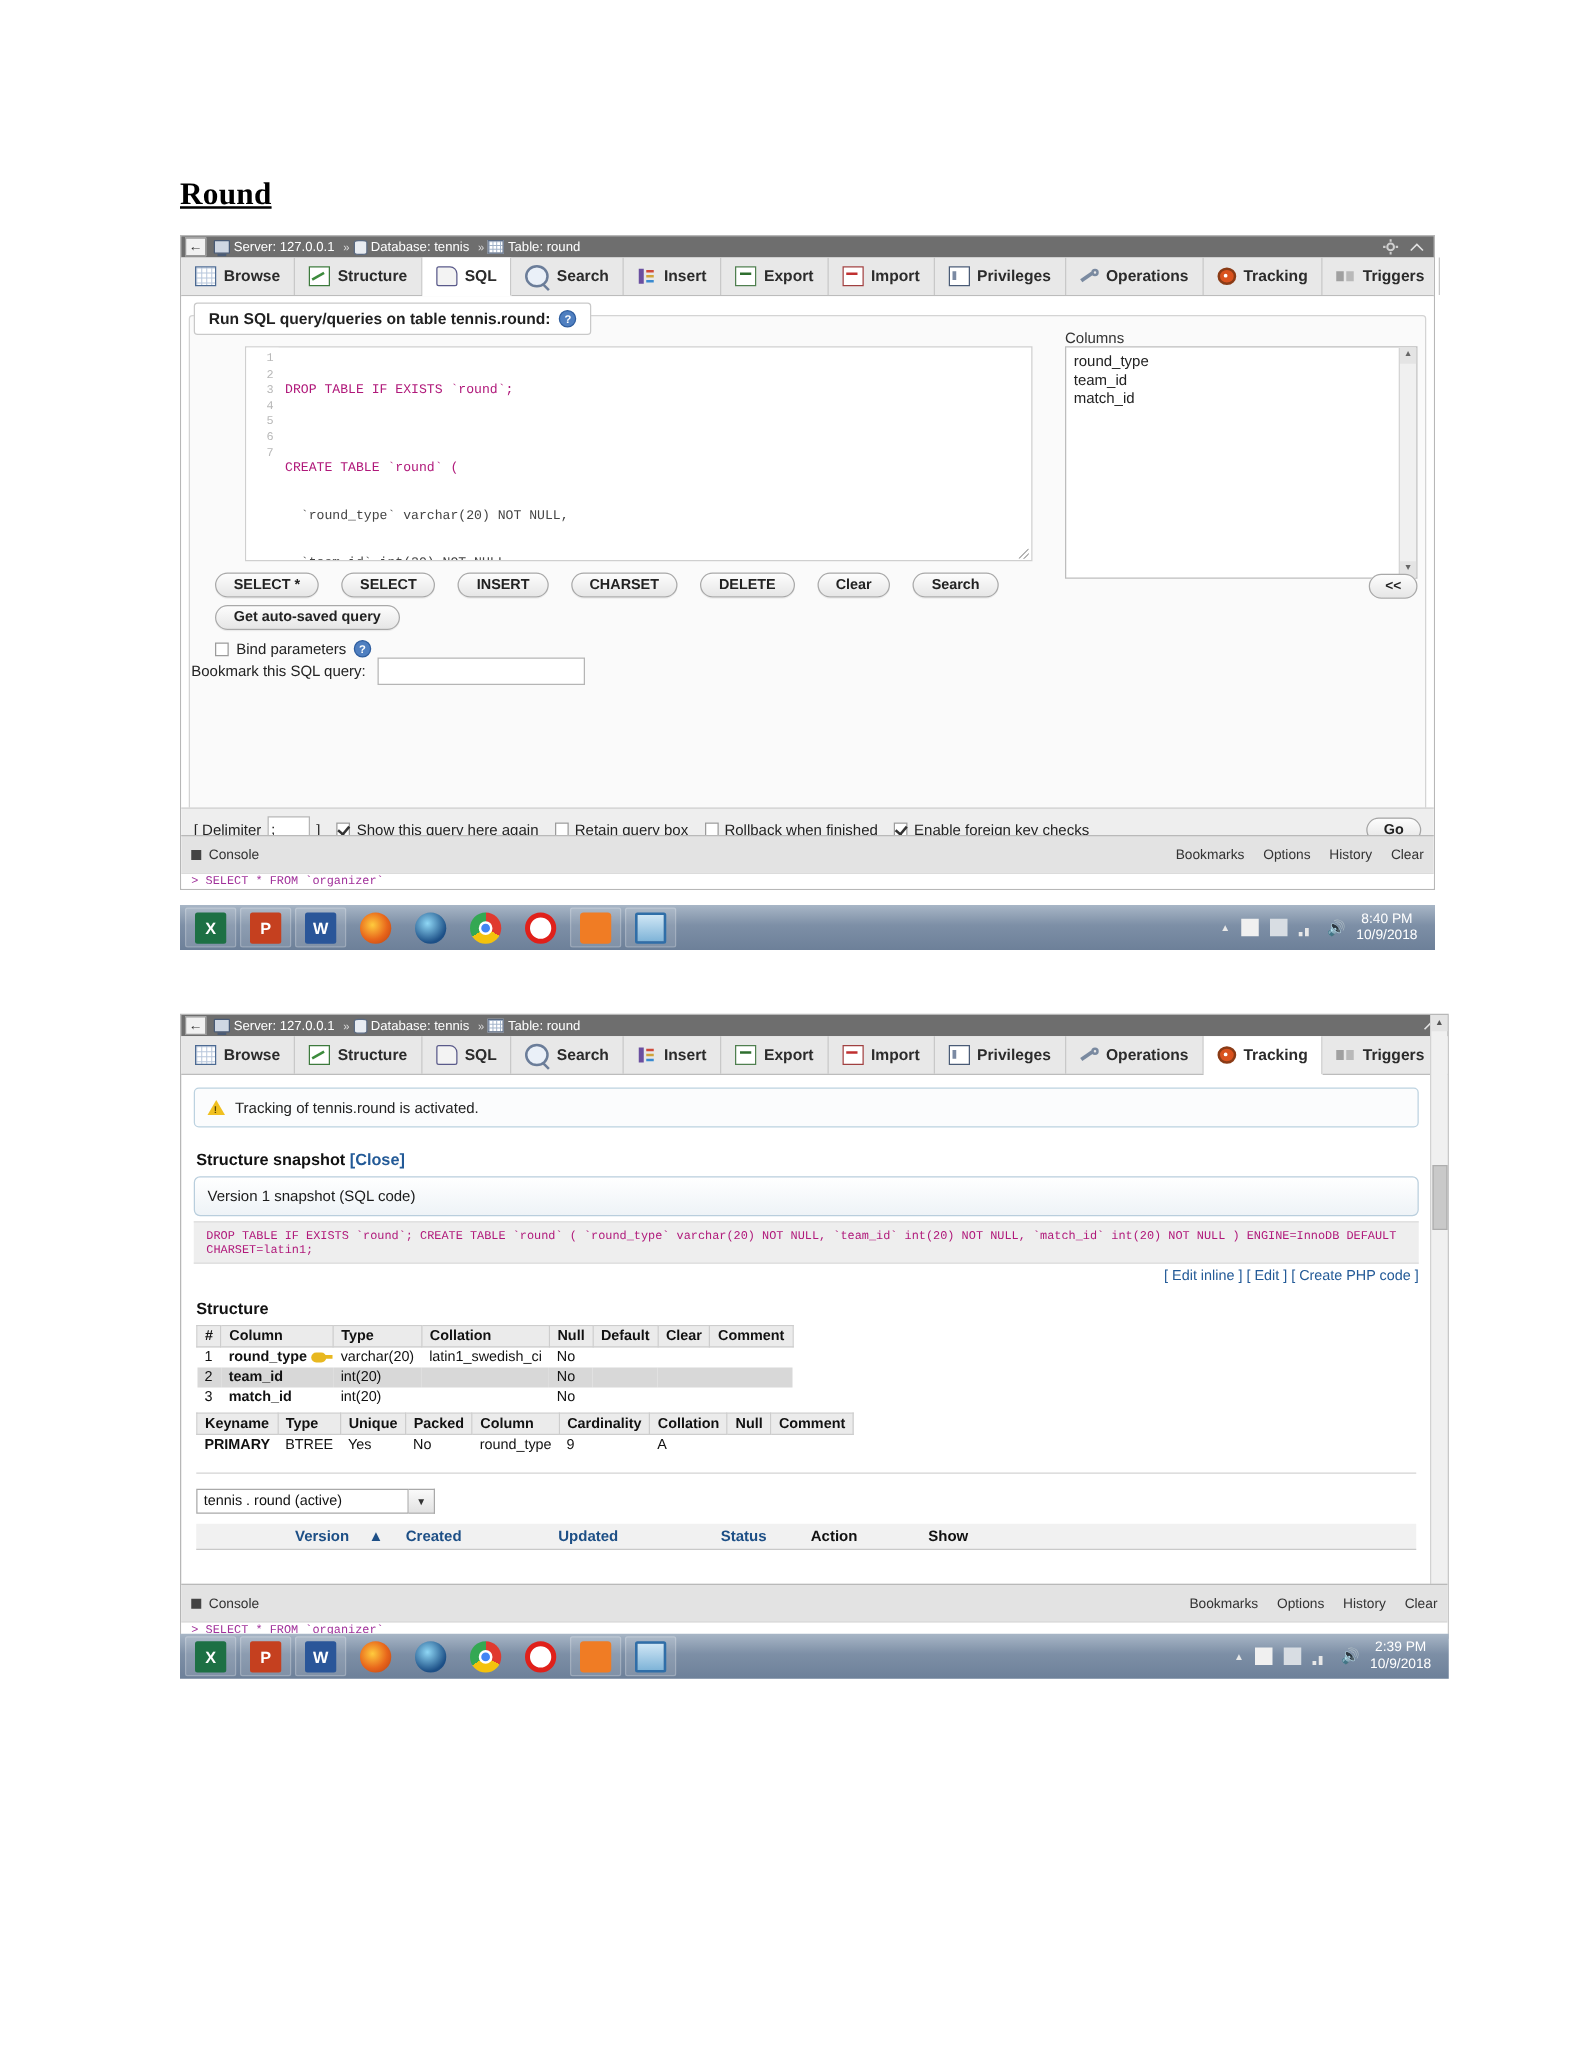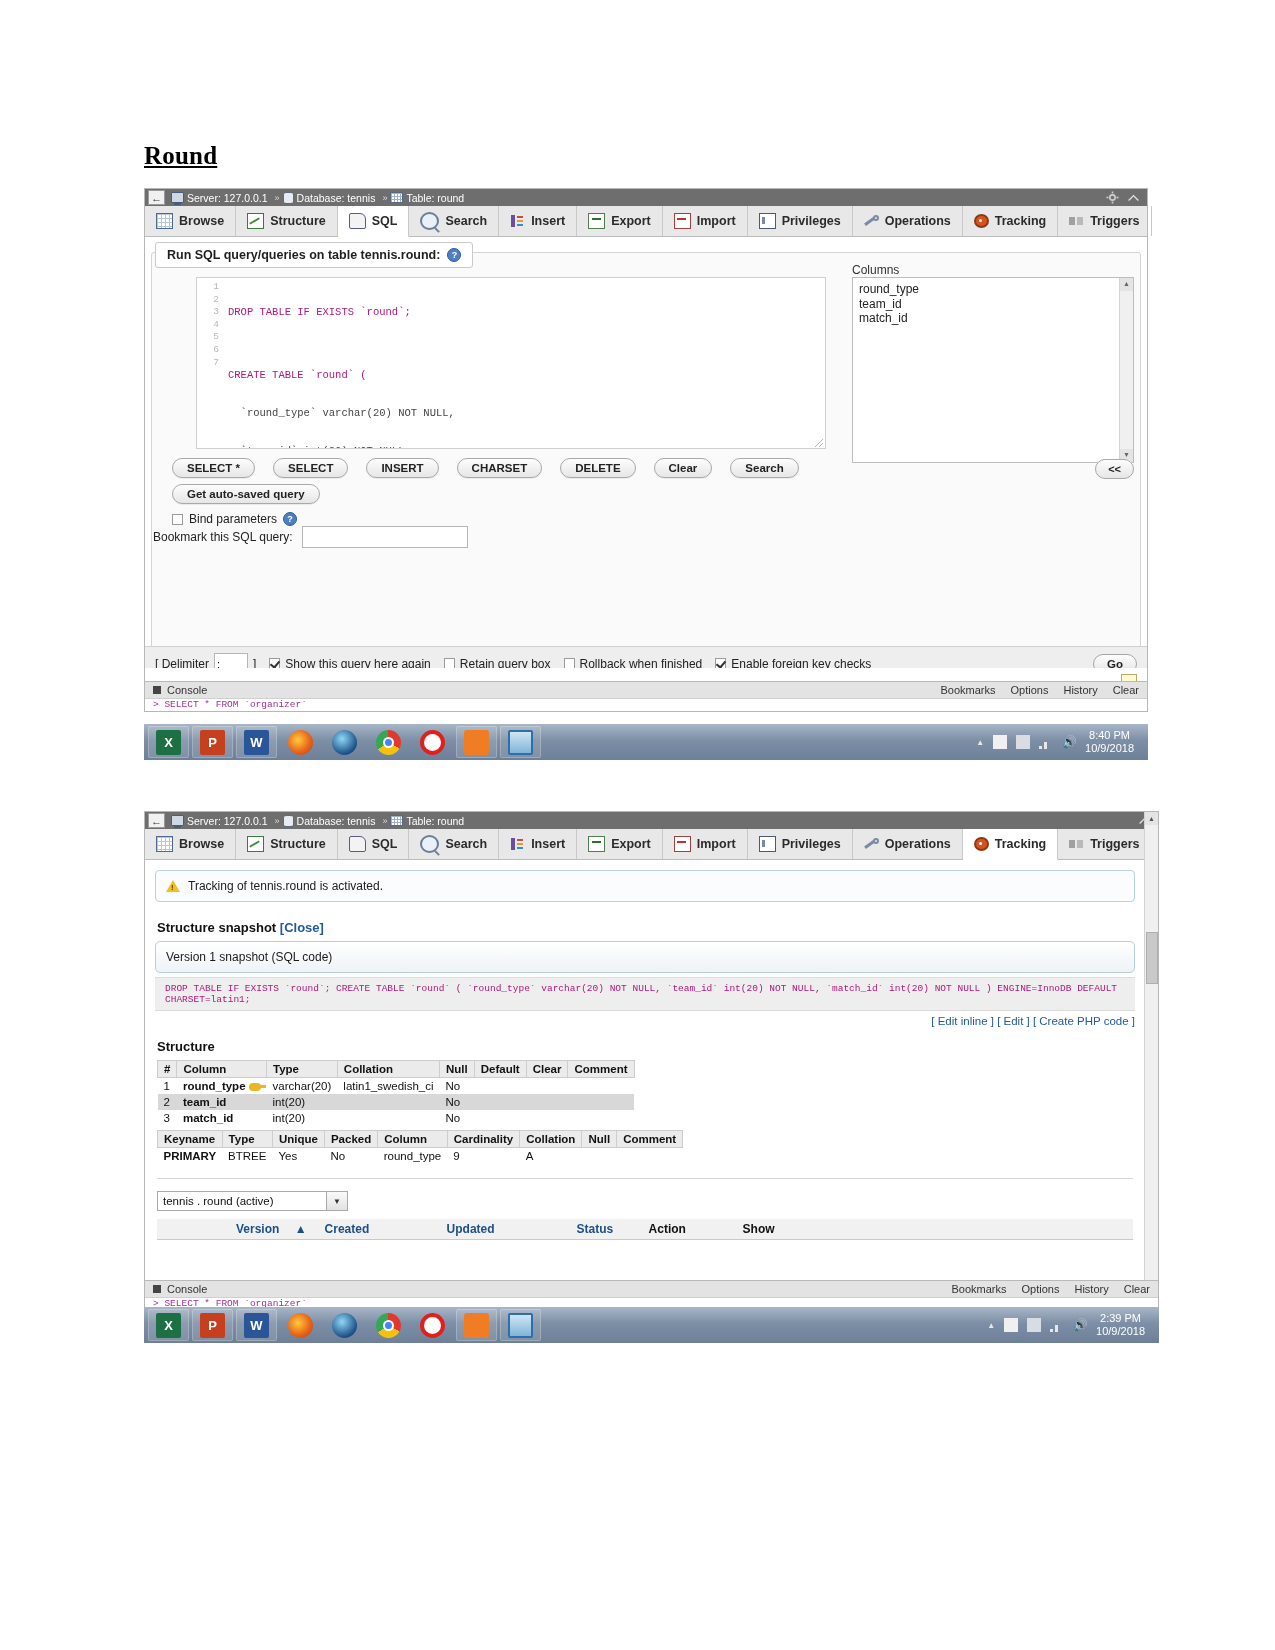--- a/index.html
+++ b/index.html
@@ -161,21 +161,21 @@
   .optbar .delim input{width:28px;height:17px;border:1px solid #b5b5b5;font-size:11px;}
   .opt{display:flex;align-items:center;gap:5px;white-space:nowrap;}
   .gobtn{margin-left:auto;background:linear-gradient(#fdfdfd,#e3e3e3);border:1px solid #a5a5a5;
     border-radius:12px;padding:3px 13px;font-size:11.5px;font-weight:bold;color:#222;}
 
   .lowerpane{position:absolute;left:0;right:0;background:#fff;}
   .notepad-ico{position:absolute;right:10px;width:14px;height:13px;background:#fffad1;border:1px solid #b9a96a;}
 
   
   .console{
-    position:absolute;left:0;right:0;height:17px;background:#e3e3e3;border-top:1px solid #b9b9b9;
+    position:absolute;left:0;right:0;height:30px;background:#e3e3e3;border-top:1px solid #b9b9b9;
     display:flex;align-items:center;font-size:11px;color:#333;padding:0 8px;box-sizing:border-box;gap:6px;
   }
   .console .sq{width:8px;height:8px;background:#444;}
   .console .right{margin-left:auto;display:flex;gap:15px;}
   .consoleline{
     position:absolute;left:0;right:0;height:13px;background:#fff;border-top:1px solid #cfcfcf;
     font-family:"Liberation Mono",monospace;font-size:9.5px;color:#a0309a;padding-left:8px;
     overflow:hidden;box-sizing:border-box;
   }
 

